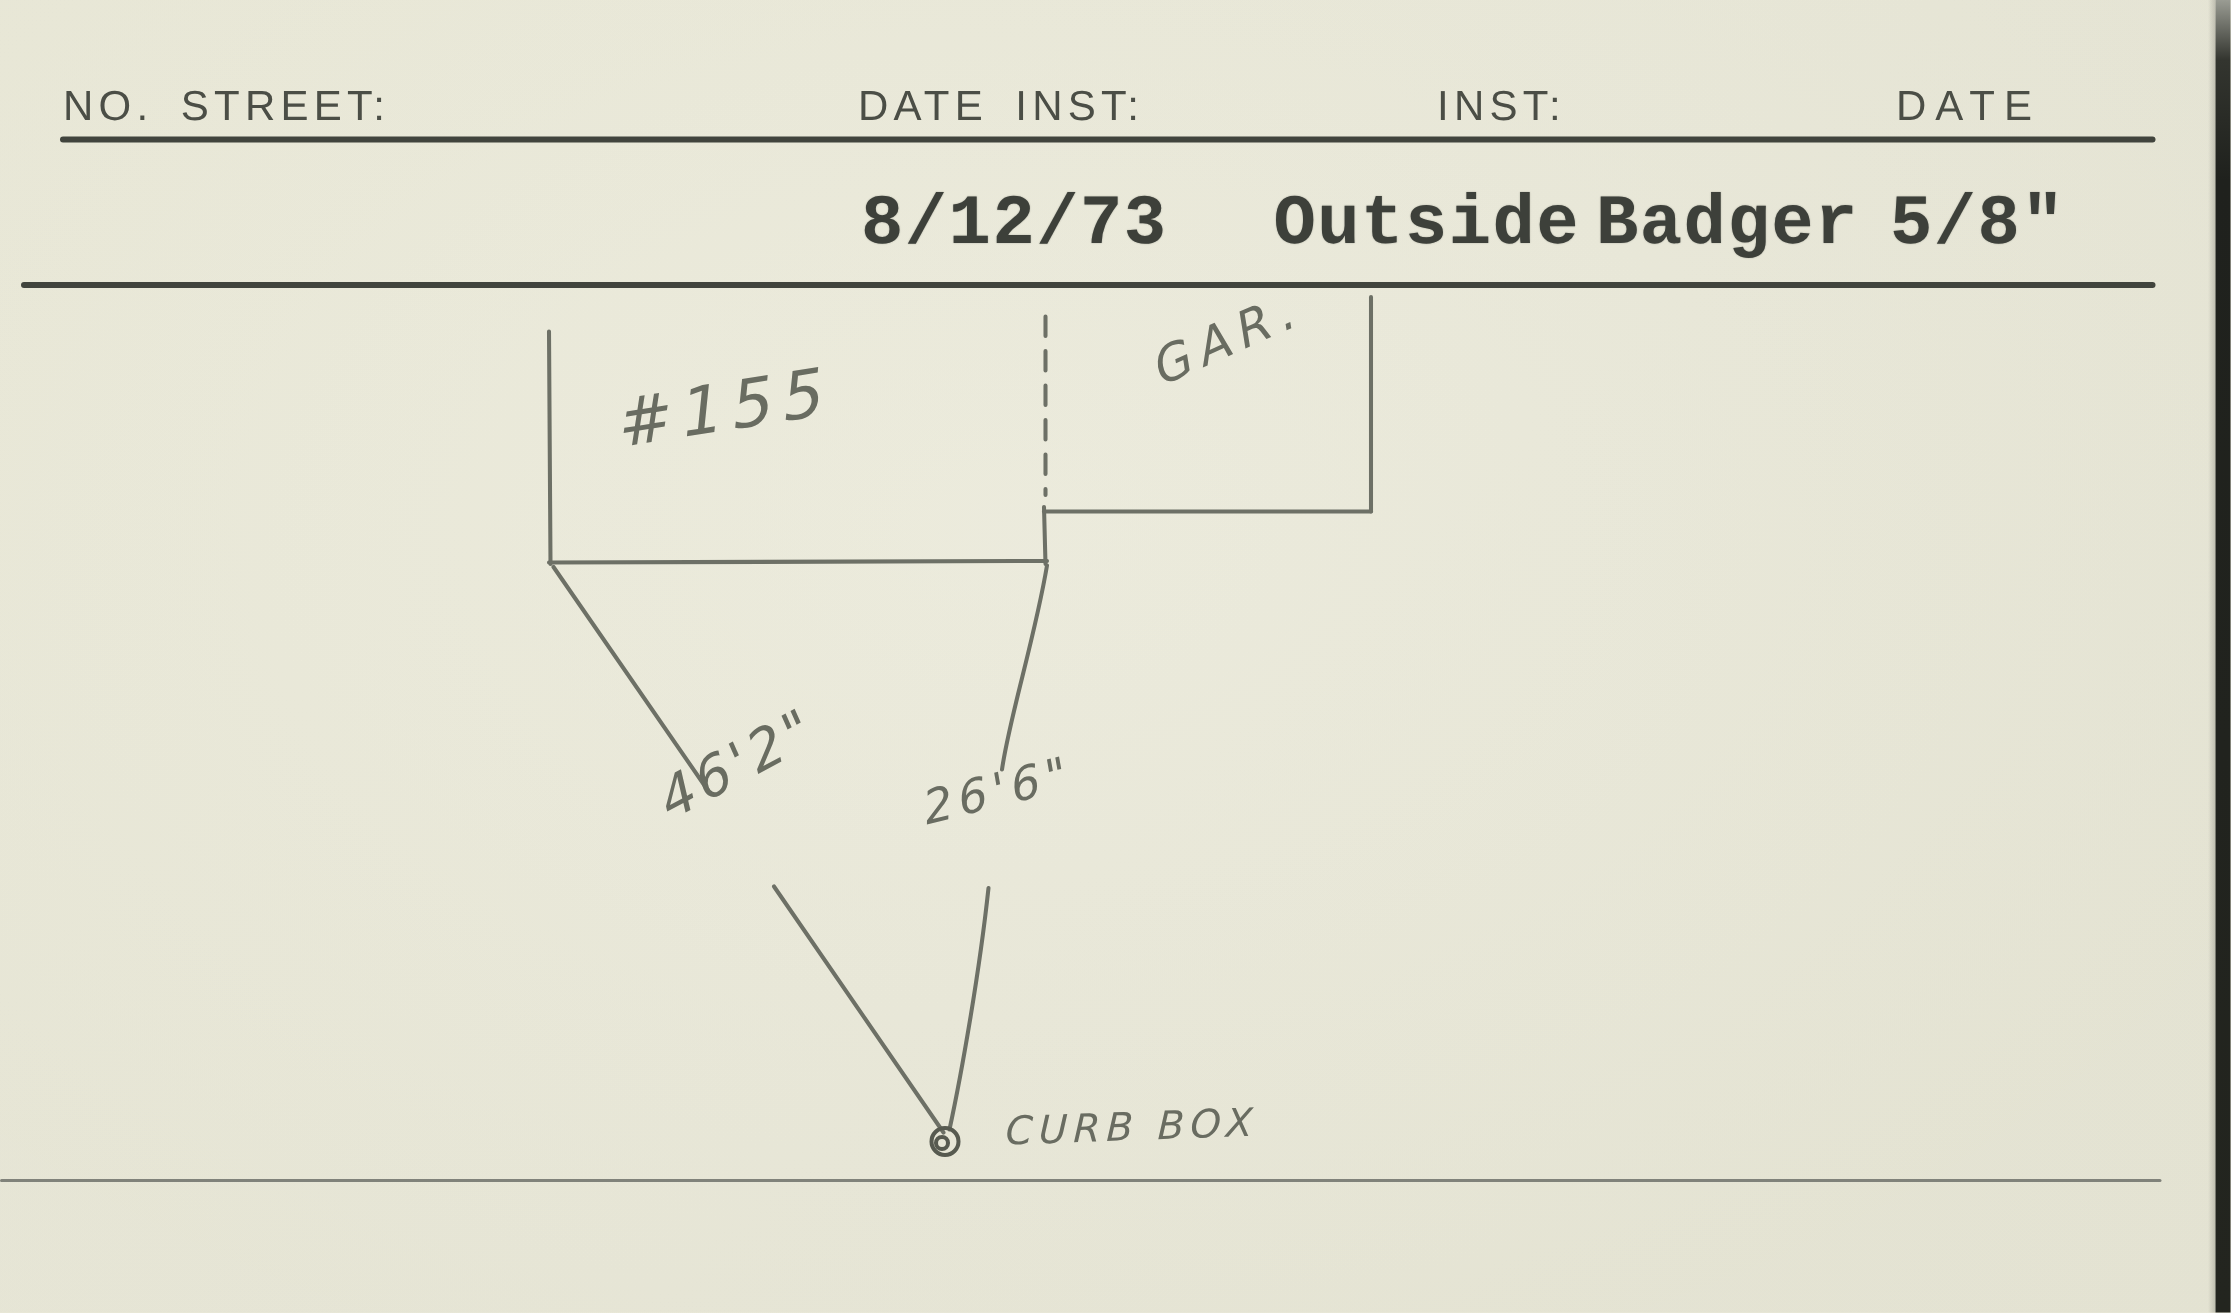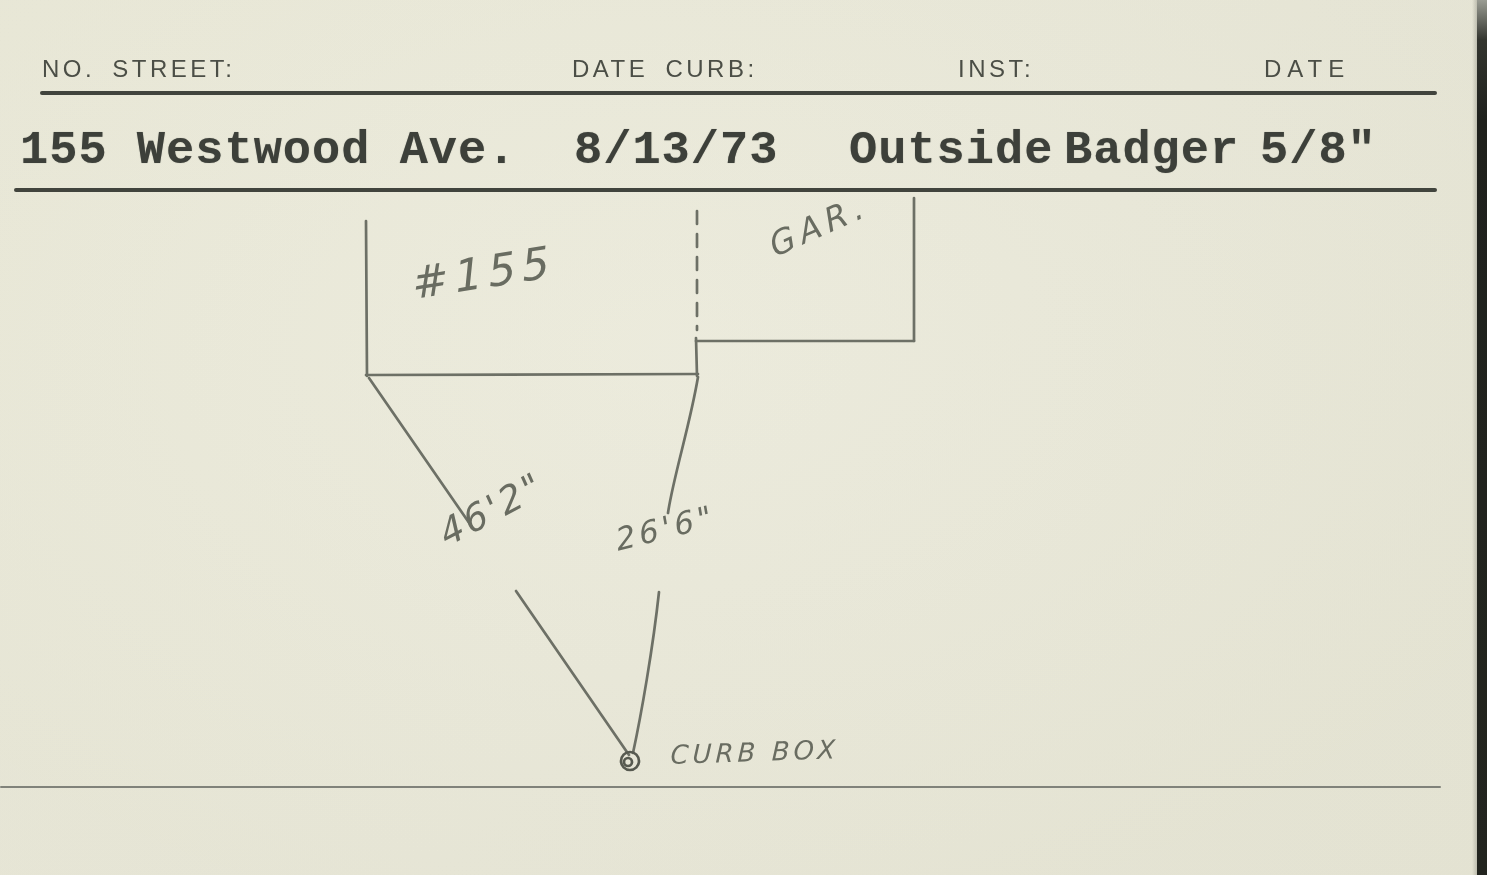--- a/index.html
+++ b/index.html
@@ -12,21 +12,21 @@
   .card{
     position:absolute;inset:0;
     background:
       radial-gradient(ellipse at 45% 40%, rgba(255,255,255,0.10), rgba(0,0,0,0.015) 80%),
       linear-gradient(135deg,#ebead9 0%, #e9e8d8 55%, #e7e6d5 100%);
   }
   
   .hdr{
     position:absolute;top:55px;
     font-family:"Liberation Sans", sans-serif;
-    font-size:24px;font-weight:400;color:#4b4e46;
+    font-size:28px;font-weight:400;color:#4b4e46;
     letter-spacing:3.5px;word-spacing:7px;white-space:pre;
   }
   
   .rule{position:absolute;background:#41443d;border-radius:2px;}
   .rule-1{left:40px;top:91px;width:1397px;height:4px;}
   .rule-2{left:14px;top:188px;width:1423px;height:4px;}
   .rule-bottom{left:0;top:786px;width:1441px;height:2px;background:#80827a;}
   
   .typed{
     position:absolute;top:124px;
@@ -60,30 +60,29 @@
     position:absolute;top:0;right:10px;width:5px;height:875px;
     background:linear-gradient(to right, rgba(120,120,110,0), rgba(120,120,110,.35));
   }
 </style>
 </head>
 <body>
 
 <div class="card">
 
   <div class="hdr" style="left:42px">NO. STREET:</div>
-  <div class="hdr" style="left:572px">DATE CURB:</div>
+  <div class="hdr" style="left:572px">DATE INST:</div>
   <div class="hdr" style="left:958px">INST:</div>
   <div class="hdr" style="left:1264px;letter-spacing:6px">DATE</div>
 
   <div class="rule rule-1"></div>
   <div class="rule rule-2"></div>
   <div class="rule rule-bottom"></div>
 
-  <div class="typed" style="left:20px">155 Westwood Ave.</div>
-  <div class="typed" style="left:574px">8/13/73</div>
+  <div class="typed" style="left:574px">8/12/73</div>
   <div class="typed" style="left:849px">Outside</div>
   <div class="typed" style="left:1064px">Badger</div>
   <div class="typed" style="left:1260px">5/8"</div>
 
   <svg class="sketch" viewBox="0 0 1487 875">
     <line class="pencil" x1="366" y1="221" x2="367" y2="376"></line>
     <line class="pencil" x1="366" y1="375" x2="698" y2="374"></line>
     <line class="pencil" x1="697" y1="211" x2="697" y2="330" stroke-dasharray="13 10"></line>
     <line class="pencil" x1="696" y1="338" x2="697" y2="376"></line>
     <line class="pencil" x1="696" y1="341" x2="914" y2="341"></line>

